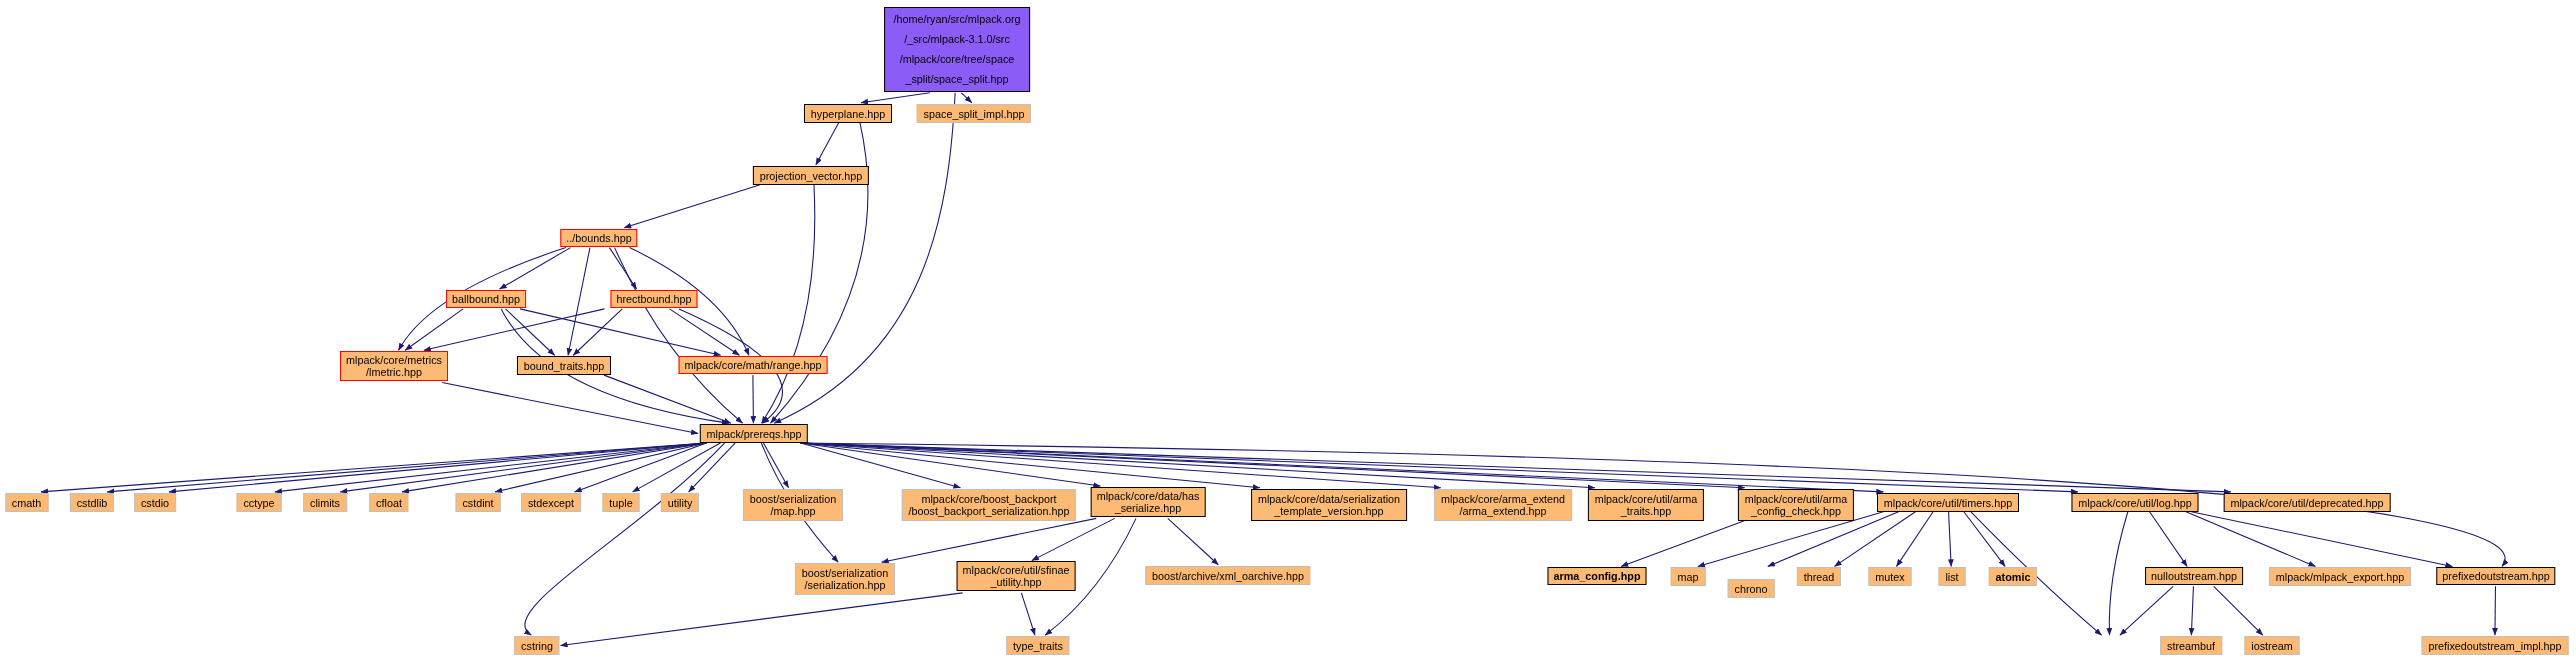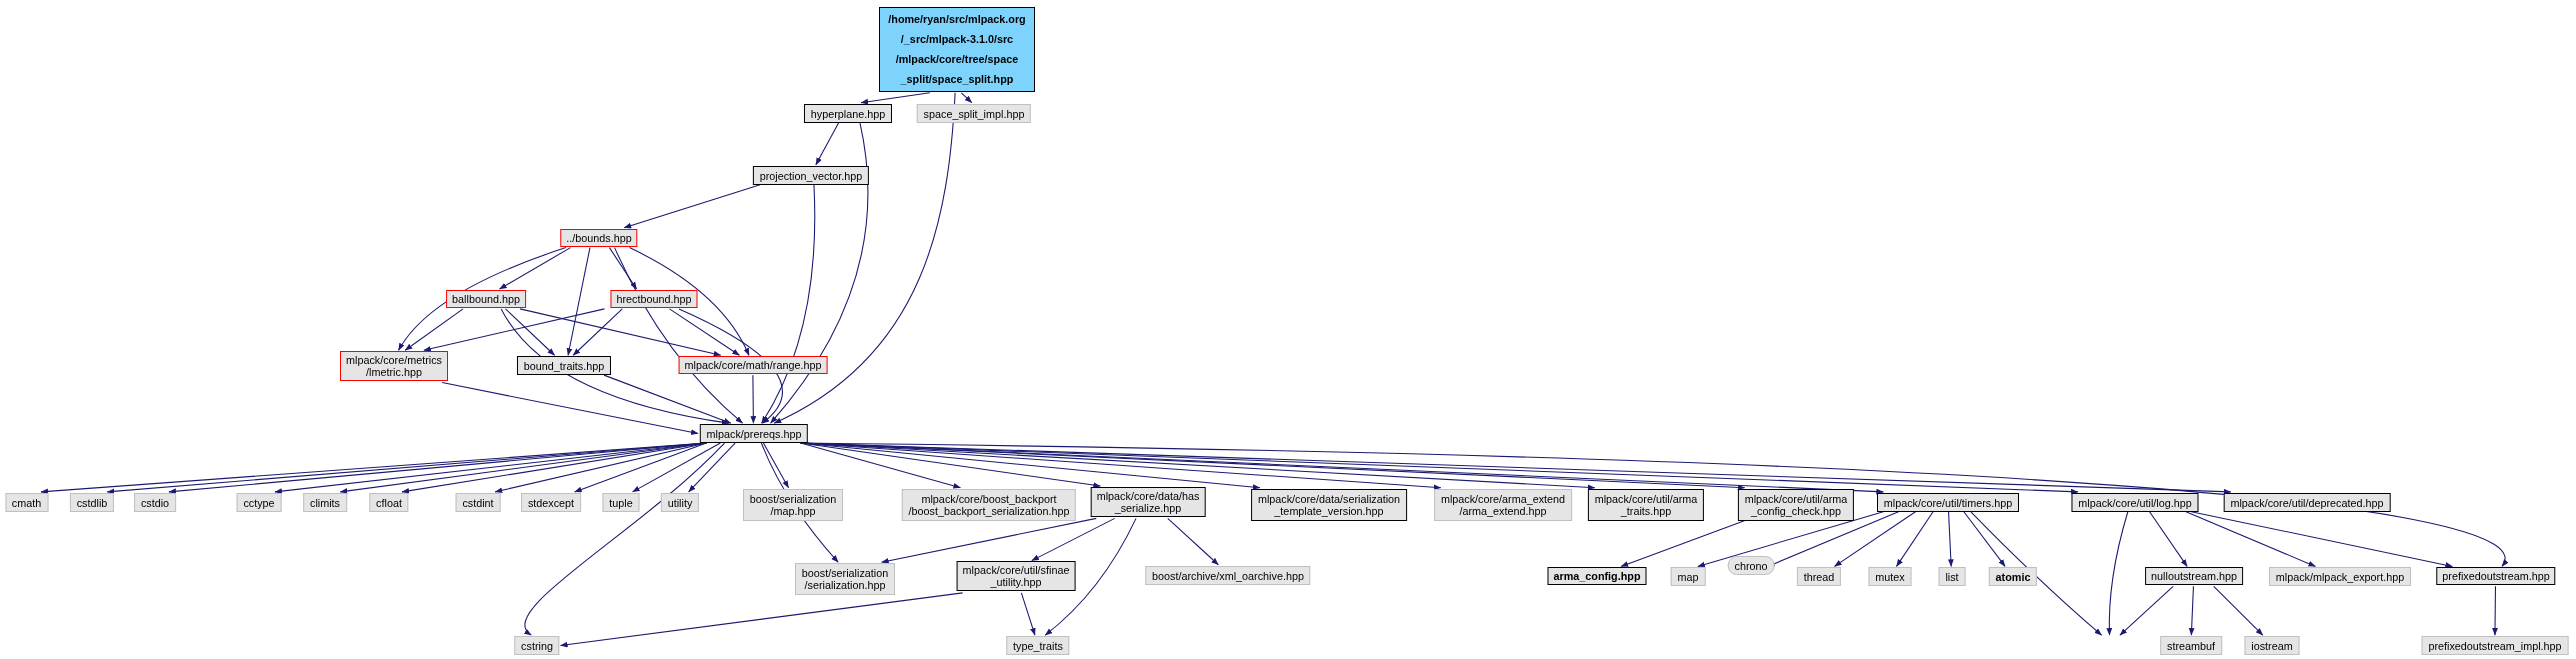--- a/index.html
+++ b/index.html
@@ -7,40 +7,39 @@
     position:relative;
     width:2576px;height:660px;
     font-family:"Liberation Sans","DejaVu Sans",sans-serif;
     background:#ffffff;
     overflow:hidden;
   }
   #edge-layer{position:absolute;left:0;top:0;width:2576px;height:660px;}
   .node{
     position:absolute;
     transform:translateX(-50%);
-    background:#e5e5e5;
+    background:#fdba74;
     border:0.8px solid #c0c0c0;
     color:#000000;
     font-size:10.8px;
     line-height:12.4px;
     padding:2.5px 5.8px;
     text-align:center;
     white-space:nowrap;
     cursor:pointer;
   }
   .node.normal{border-color:#000000;}
   .node.bold{border:1.7px solid #000000;padding:1.7px 5px;}
   .node.truncated{border:1.7px solid #ff0000;padding:1.7px 5px;}
   .node.root{
-    background:#7dd3fc;
+    background:#8b5cf6;
     border:1.7px solid #000000;
     line-height:20px;
     padding:1.7px 8.3px;
     cursor:default;
-    font-weight:bold;
   }
   .edge{fill:none;stroke:#1a1a70;stroke-width:1.3px;}
 </style>
 </head>
 <body>
 
 <div id="graph">
   <svg id="edge-layer" xmlns="http://www.w3.org/2000/svg" width="2576" height="660" viewBox="0 0 3111 797">
     <defs>
       <marker id="arrow" markerWidth="10" markerHeight="8" refX="8.5" refY="3.5" orient="auto" markerUnits="userSpaceOnUse">
@@ -234,21 +233,21 @@
       </div>
       <div class="node external" style="left: 1228px; top: 566px;">
         <div>boost/archive/xml_oarchive.hpp</div>
       </div>
       <div class="node bold" style="left: 1597px; top: 567px; font-weight: bold;">
         <div>arma_config.hpp</div>
       </div>
       <div class="node external" style="left: 1688px; top: 567px;">
         <div>map</div>
       </div>
-      <div class="node external" style="left: 1751px; top: 556px; border-radius: 9px;">
+      <div class="node external" style="left: 1751px; top: 579px;">
         <div>chrono</div>
       </div>
       <div class="node external" style="left: 1819px; top: 567px;">
         <div>thread</div>
       </div>
       <div class="node external" style="left: 1890px; top: 567px;">
         <div>mutex</div>
       </div>
       <div class="node external" style="left: 1952px; top: 567px;">
         <div>list</div>

